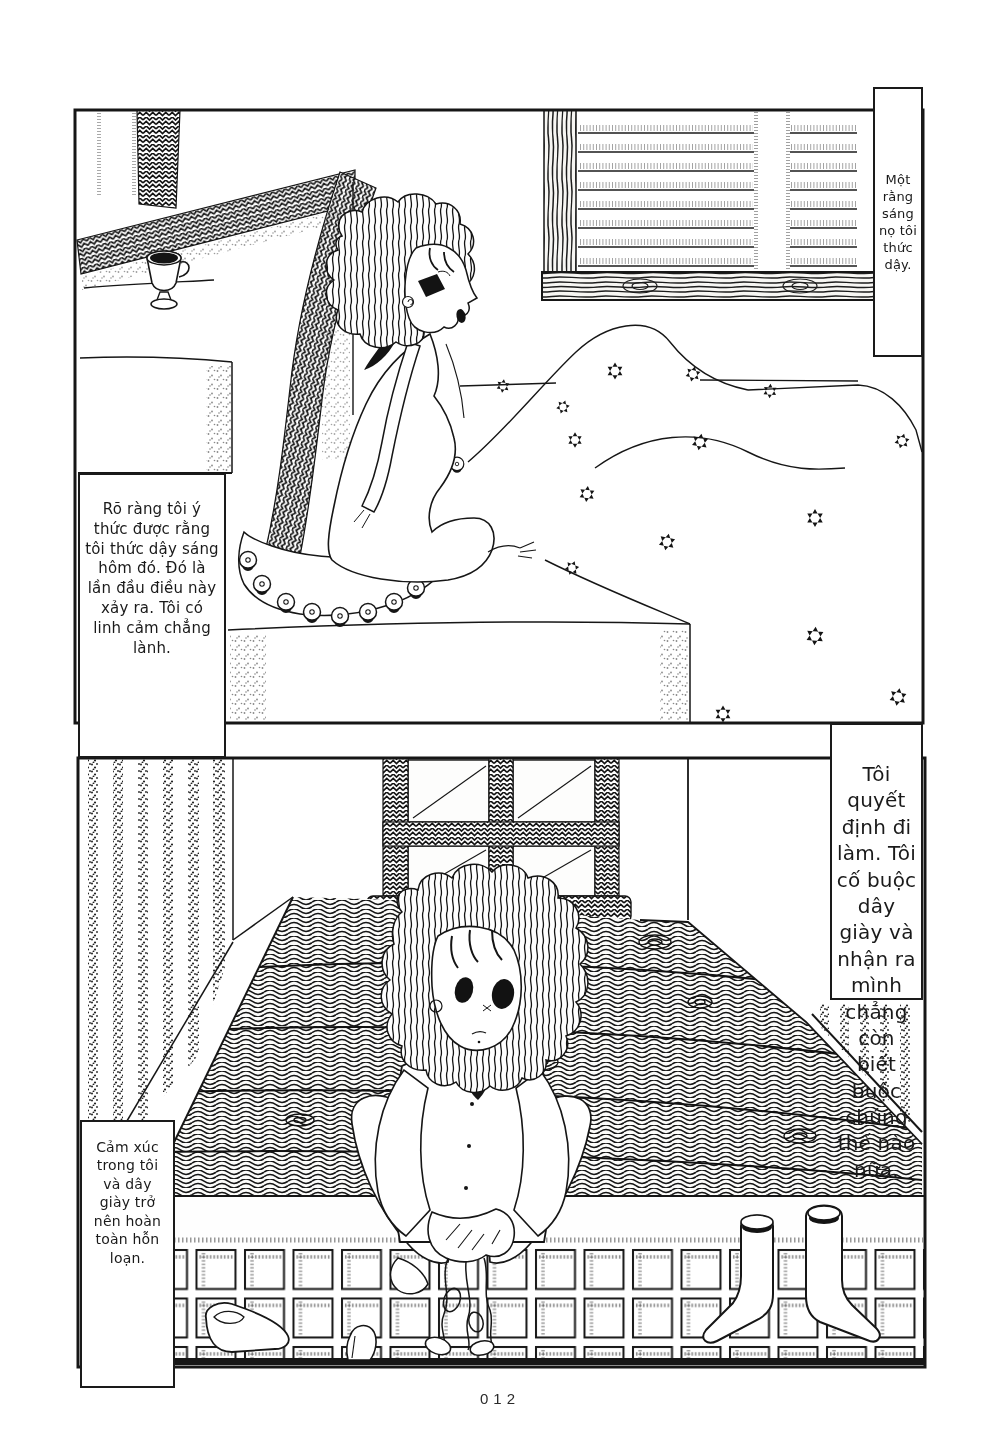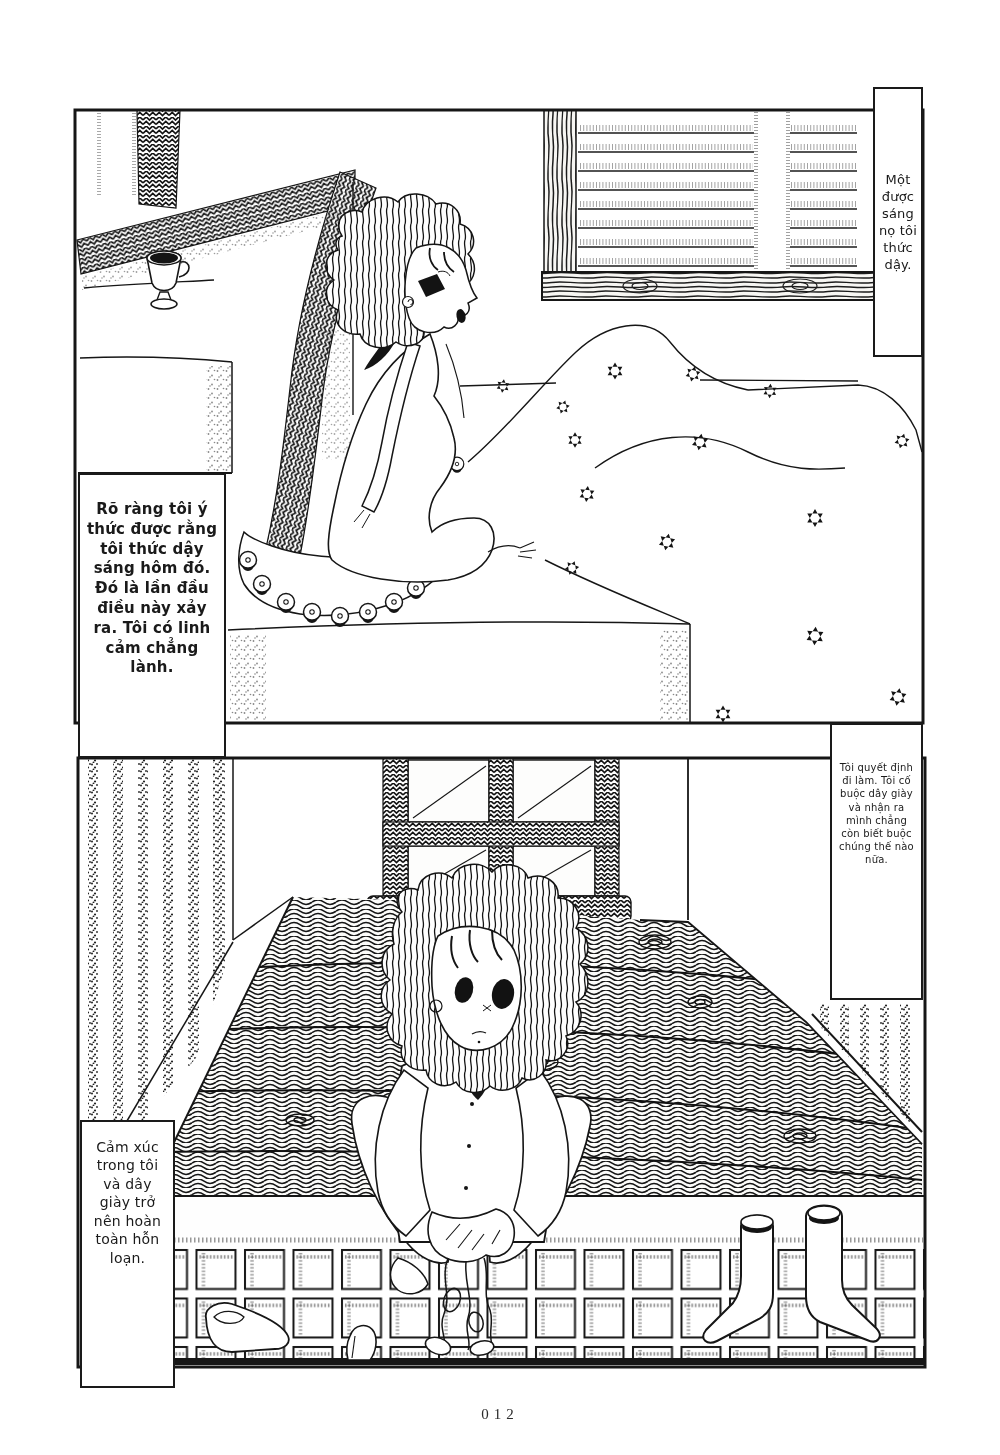--- a/index.html
+++ b/index.html
@@ -3,25 +3,25 @@
 <meta charset="utf-8">
 <style>
   html,body{margin:0;padding:0;background:#ffffff;}
   .page{position:relative;width:1000px;height:1455px;background:#ffffff;overflow:hidden;
         font-family:"DejaVu Sans",sans-serif;}
   .page svg{position:absolute;left:0;top:0;}
   .caption{position:absolute;background:#ffffff;border:2.5px solid #1a1a1a;color:#1a1a1a;
            text-align:center;box-sizing:border-box;line-height:1.32;letter-spacing:0.2px;}
   .cap-top-right{left:873px;top:87px;width:50px;height:270px;font-size:13px;
                  display:flex;align-items:center;justify-content:center;padding:2px;}
-  .cap-mid-left{left:78px;top:473px;width:148px;height:285px;font-size:15px;padding:25px 5px 0 5px;font-weight:bold;}
-  .cap-mid-right{left:830px;top:723px;width:93px;height:277px;font-size:10px;padding:36px 4px 0 4px;}
+  .cap-mid-left{left:78px;top:473px;width:148px;height:285px;font-size:15px;padding:25px 5px 0 5px;}
+  .cap-mid-right{left:830px;top:723px;width:93px;height:277px;font-size:20px;padding:36px 4px 0 4px;}
   .cap-bottom-left{left:80px;top:1120px;width:95px;height:268px;font-size:14px;padding:16px 4px 0 4px;}
   .pagenum{position:absolute;left:0;top:1390px;width:100%;text-align:center;
-           font-family:Liberation Serif, serif;font-size:15px;letter-spacing:5px;color:#2b2b2b;margin-top:16px;}
+           font-family:Liberation Sans, sans-serif;font-size:15px;letter-spacing:5px;color:#2b2b2b;}
 </style>
 </head>
 <body>
 
 <div class="page">
 
 <svg width="1000" height="1455" viewBox="0 0 1000 1455">
   <defs>
     <pattern id="herr0" width="13" height="9" patternUnits="userSpaceOnUse">
       <rect width="13" height="9" fill="#ffffff"></rect>
@@ -372,21 +372,21 @@
         <ellipse cx="476" cy="1322" rx="7" ry="10" transform="rotate(-15 476 1322)"></ellipse>
       </g>
       <ellipse cx="438" cy="1346" rx="13" ry="8" transform="rotate(18 438 1346)" fill="#ffffff" stroke="#161616" stroke-width="1.5"></ellipse>
       <ellipse cx="482" cy="1348" rx="12" ry="7" transform="rotate(-12 482 1348)" fill="#ffffff" stroke="#161616" stroke-width="1.5"></ellipse>
     </g>
   </g>
   <rect x="78" y="758" width="847" height="609" fill="none" stroke="#161616" stroke-width="3"></rect>
 </svg>
 
 <div class="caption cap-top-right">
-  <span>Một được sáng nọ tôi thức dậy.</span>
+  <span>Một rằng sáng nọ tôi thức dậy.</span>
 </div>
 <div class="caption cap-mid-left">
   <span>Rõ ràng tôi ý thức được rằng tôi thức dậy sáng hôm đó. Đó là lần đầu điều này xảy ra. Tôi có linh cảm chẳng lành.</span>
 </div>
 <div class="caption cap-mid-right">
   <span>Tôi quyết định đi làm. Tôi cố buộc dây giày và nhận ra mình chẳng còn biết buộc chúng thế nào nữa.</span>
 </div>
 <div class="caption cap-bottom-left">
   <span>Cảm xúc trong tôi và dây giày trở nên hoàn toàn hỗn loạn.</span>
 </div>

